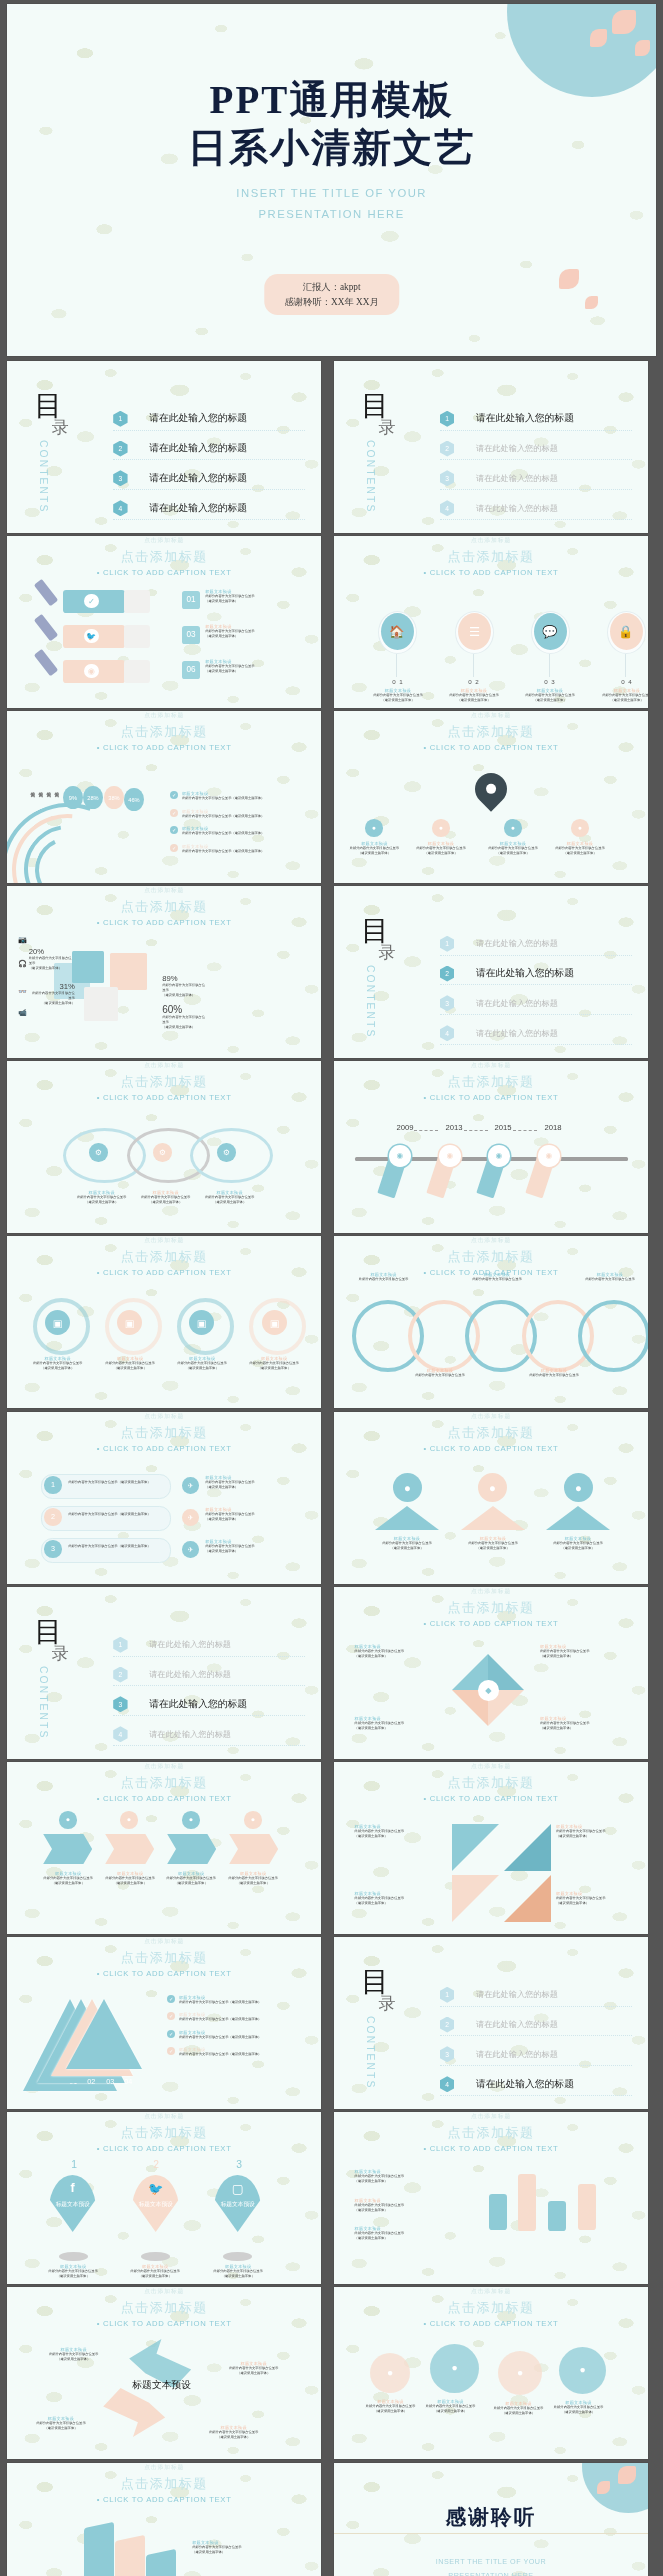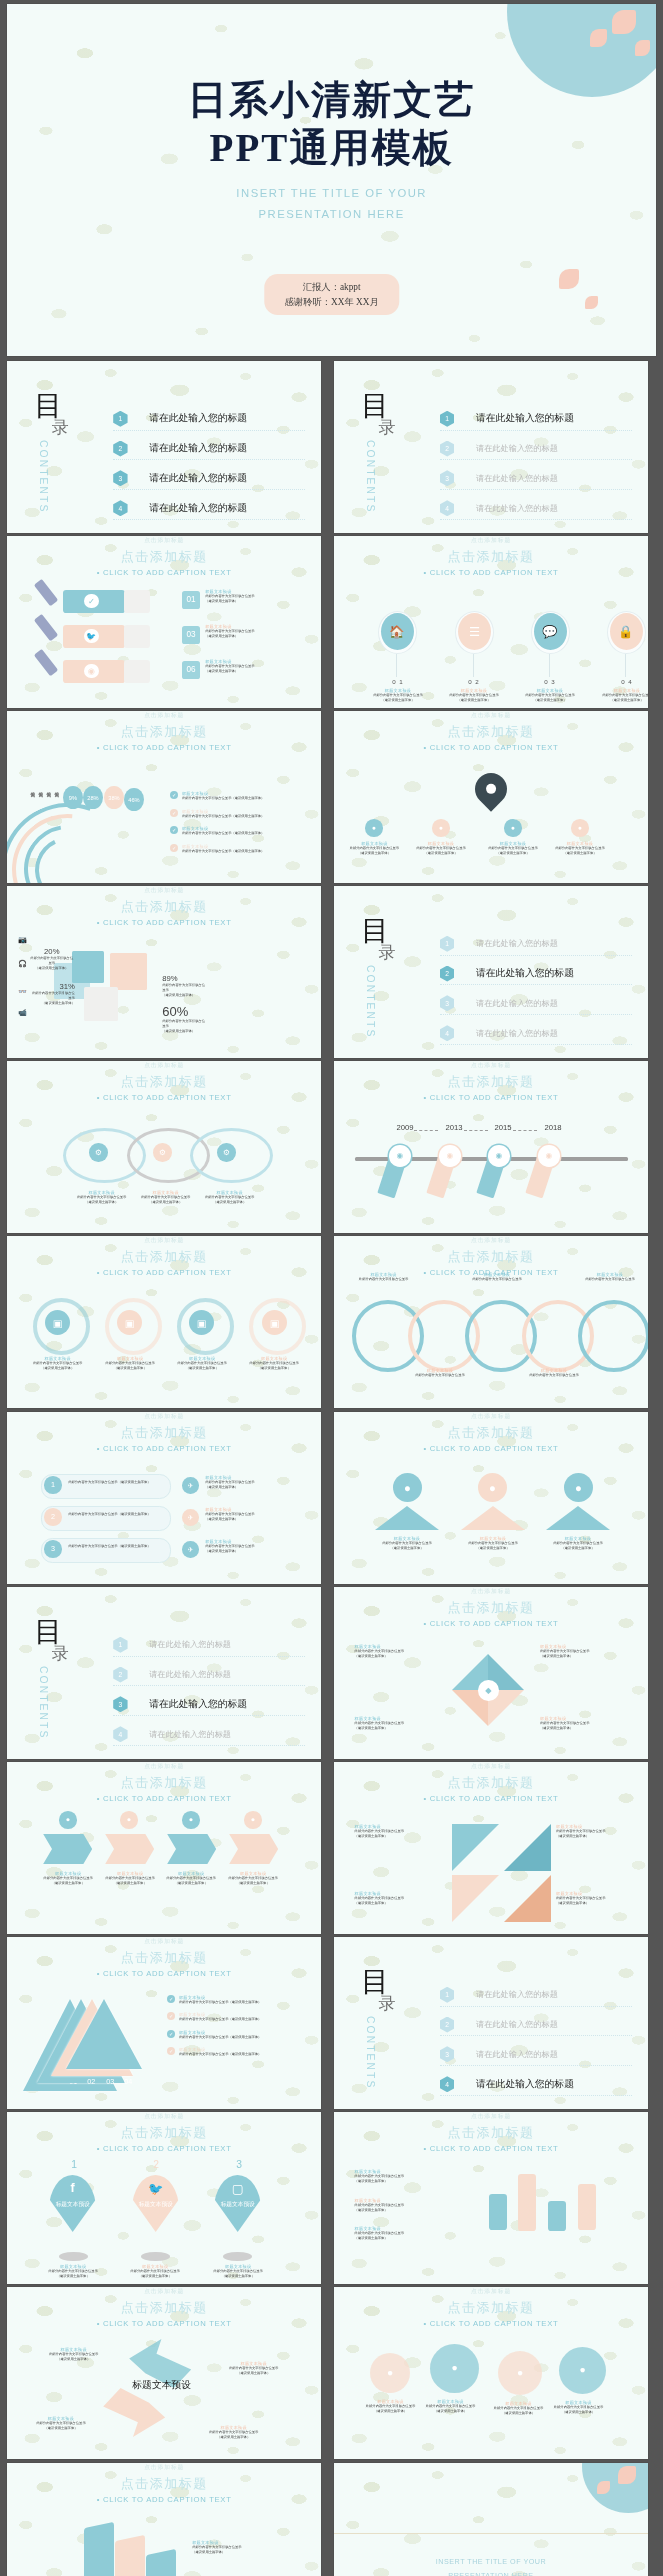--- a/index.html
+++ b/index.html
@@ -104,22 +104,22 @@
 <div class="slide title-slide">
   <div class="sc">
     <div class="tcircle"></div>
     <div class="blossom" style="right:20.6px;top:6.2px;width:24px;height:24px;"></div>
     <div class="blossom" style="right:49px;top:25px;width:17.5px;height:17.5px;"></div>
     <div class="blossom" style="right:6.2px;top:36px;width:15.5px;height:15.5px;"></div>
     <div class="blossom" style="right:77px;bottom:67px;width:20.6px;height:20.6px;"></div>
     <div class="blossom" style="right:58px;bottom:47px;width:13.4px;height:13.4px;"></div>
 
     <div class="t-main">
+      <div class="t-cn">PPT通用模板</div>
       <div class="t-cn">日系小清新文艺</div>
-      <div class="t-cn">PPT通用模板</div>
       <div class="t-en">
         INSERT THE TITLE OF YOUR<br>PRESENTATION HERE
       </div>
     </div>
     <div class="t-badge">
       <div>汇报人：akppt</div>
       <div>感谢聆听：XX年 XX月</div>
     </div>
   </div>
 </div>
@@ -347,34 +347,34 @@
       <div class="sc">
           <div class="wm">点击添加标题</div>
   <div class="hdr">
     <div class="cn">点击添加标题</div>
     <div class="en">CLICK TO ADD CAPTION TEXT</div>
   </div>
           <div class="sq" style="left:47px;top:77px;width:36px;height:36px;background:#bfe2e9;border-radius:1.5px;"></div>
           <div class="sq" style="left:65px;top:65px;width:32px;height:32px;background:#8ecbd6;border-radius:1.5px;"></div>
           <div class="sq" style="left:103px;top:67px;width:37px;height:37px;background:#f7dccd;border-radius:1.5px;"></div>
           <div class="sq" style="left:77px;top:101px;width:34px;height:34px;background:#f0f0ee;border-radius:1.5px;"></div>
-          <div style="position:absolute;left:21.6px;top:61px;width:46px;text-align:center;">
+          <div style="position:absolute;left:21.6px;top:61px;width:46px;text-align:left;">
             <div style="font-size:7.7px;color:#444;">20%</div>
             <div class="tx-b">此部分内容作为文字排版占位显示<br>（建议使用主题字体）</div>
           </div>
           <div style="position:absolute;left:21.6px;top:96px;width:46px;text-align:right;">
             <div style="font-size:7.7px;color:#444;">31%</div>
             <div class="tx-b">此部分内容作为文字排版占位显示<br>（建议使用主题字体）</div>
           </div>
           <div style="position:absolute;left:155px;top:88px;width:46px;text-align:left;">
             <div style="font-size:7.7px;color:#444;">89%</div>
             <div class="tx-b">此部分内容作为文字排版占位显示<br>（建议使用主题字体）</div>
           </div>
           <div style="position:absolute;left:155px;top:118px;width:46px;text-align:left;">
-            <div style="font-size:13px;color:#444;">60%</div>
+            <div style="font-size:10px;color:#444;">60%</div>
             <div class="tx-b">此部分内容作为文字排版占位显示<br>（建议使用主题字体）</div>
           </div>
           <div style="position:absolute;left:11.3px;top:49px;font-size:7.2px;color:#7fb9c6;">📷</div>
           <div style="position:absolute;left:11.3px;top:73px;font-size:7.2px;color:#7fb9c6;">🎧</div>
           <div style="position:absolute;left:11.3px;top:101px;font-size:7.2px;color:#7fb9c6;">👓</div>
           <div style="position:absolute;left:11.3px;top:122px;font-size:7.2px;color:#7fb9c6;">📹</div>
         </div>
     </div>
       <div class="slide" style="left:334px;top:886px;width:314px;height:172px;">
       <div class="sc">
@@ -962,20 +962,23 @@
   </div>
         </div>
     </div>
 <div class="slide" style="left:334px;top:2463px;width:314px;height:172px;">
   <div class="sc">
     <div style="position:absolute;right:-27px;top:-43px;width:93px;height:93px;border-radius:50%;background:#a6d5dd;"></div>
 
     <div class="blossom" style="right:12.4px;top:3.1px;width:17.5px;height:17.5px;"></div>
     <div class="blossom" style="right:38px;top:17.5px;width:13.4px;height:13.4px;"></div>
 
+    <div style="position:absolute;left:0;right:0;top:40px;text-align:center;">
+      <div class="thanks-cn">感谢聆听</div>
+    </div>
     <div class="hr-thin" style="position:absolute;left:0;right:0;top:70px;"></div>
     <div style="position:absolute;left:0;right:0;top:92px;text-align:center;font-size:7.2px;color:#a8d3dd;line-height:1.9;letter-spacing:0.5px;">
       INSERT THE TITLE OF YOUR<br>PRESENTATION HERE
     </div>
 
   </div>
 </div>
     </div>
 </div>
 

